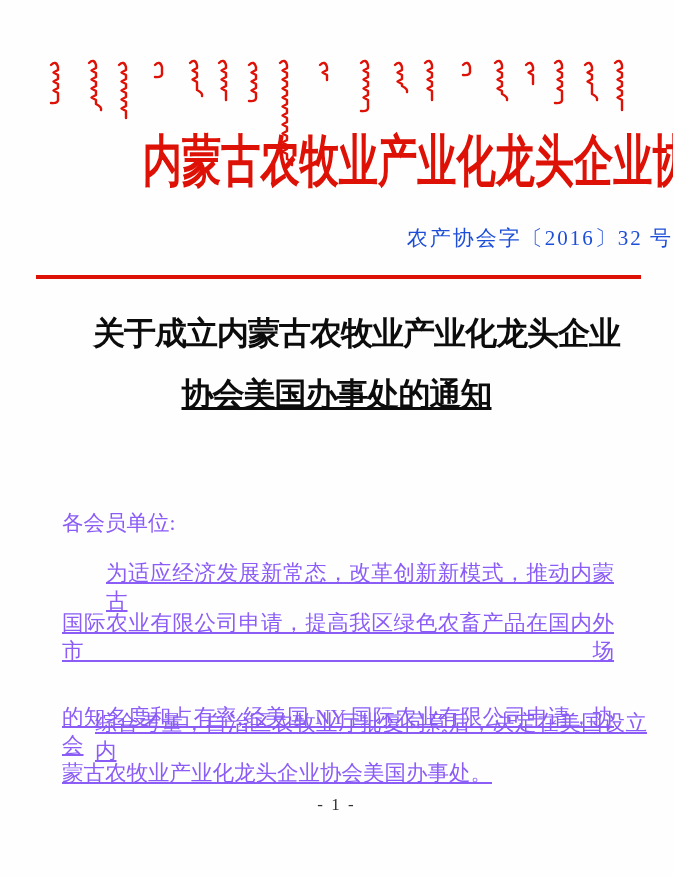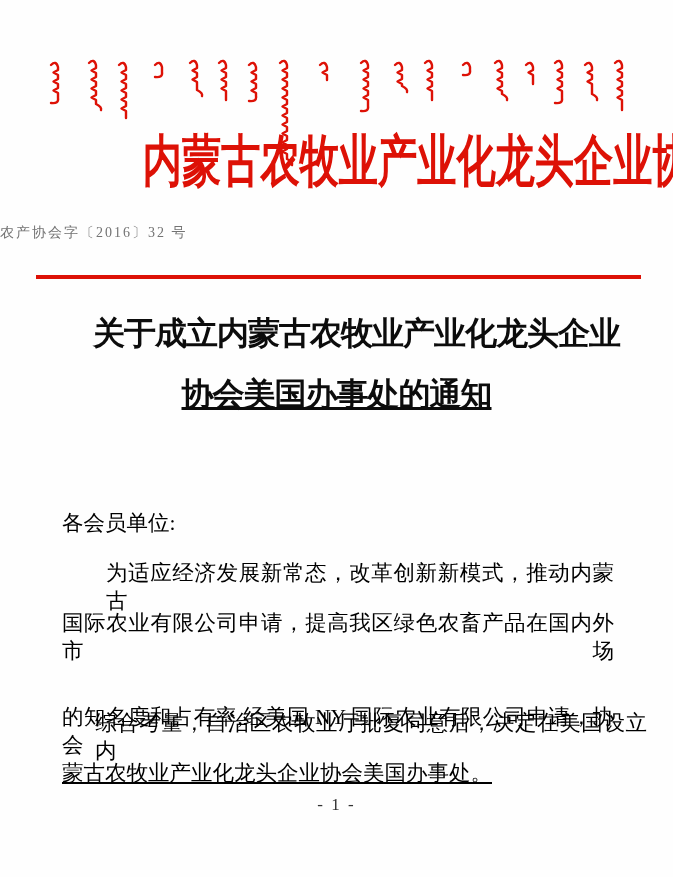--- a/index.html
+++ b/index.html
@@ -44,24 +44,24 @@
     letter-spacing: 0px;
     transform: scaleX(0.70);
     transform-origin: 50% 50%;
     font-family: "Liberation Serif", serif;
   }
   .doc-number {
     position: absolute;
     top: 224px;
     left: 0;
     width: 673px;
-    text-align: left;
-    font-size: 14px;
+    text-align: right;
+    font-size: 21px;
     letter-spacing: 2px;
-    color: #737373;
+    color: #1d4ed8;
   }
   .red-rule {
     position: absolute;
     top: 275px;
     left: 36px;
     width: 605px;
     height: 4px;
   }
   .notice-title-line {
     position: absolute;
@@ -75,27 +75,28 @@
     white-space: nowrap;
   }
   .notice-title-line.l1 { top: 312px; padding-left: 20px; }
   .notice-title-line.l2 { top: 373px; text-decoration: underline; }
   .body-line {
     position: absolute;
     left: 62px;
     width: 552px;
     font-size: 21.5px;
     line-height: 28px;
-    color: #000000;
+    color: #8b5cf6;
     box-sizing: border-box;
     white-space: normal;
   }
   .body-line.just {
     text-align: justify;
     text-align-last: justify;
+    text-decoration: underline;
   }
   .body-line.indent {
     padding-left: 44px;
   }
   .salutation { top: 509px; }
   .bl0 { top: 559px; }
   .bl1 { top: 609px; }
   .bl2 { top: 659px; margin-top: 44px; }
   .bl3 { top: 709px; margin-left: 33px; }
   .bl4 { top: 759px; text-decoration: underline; }

